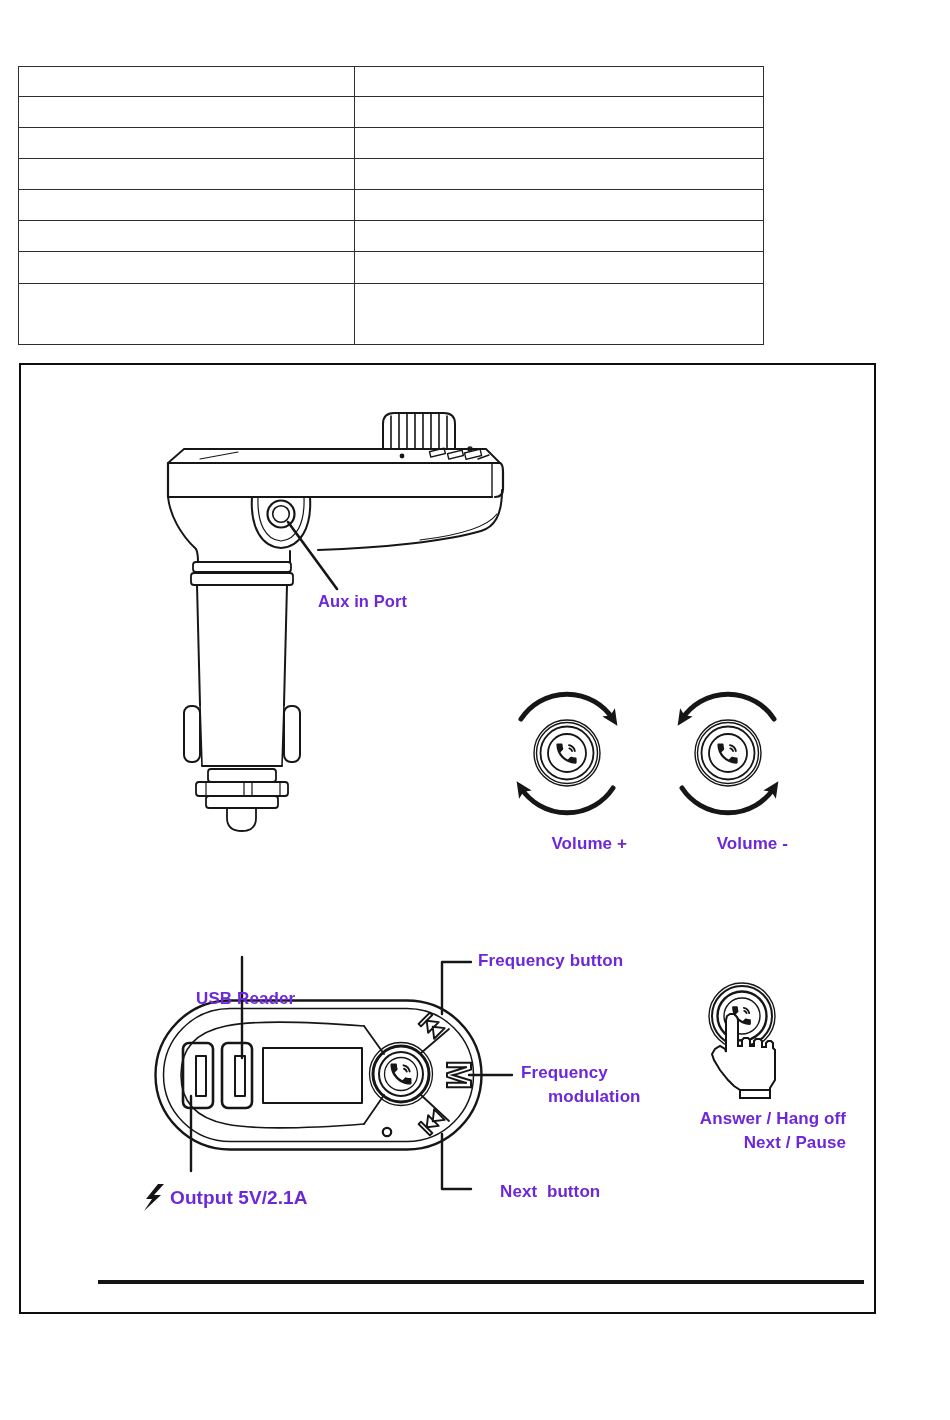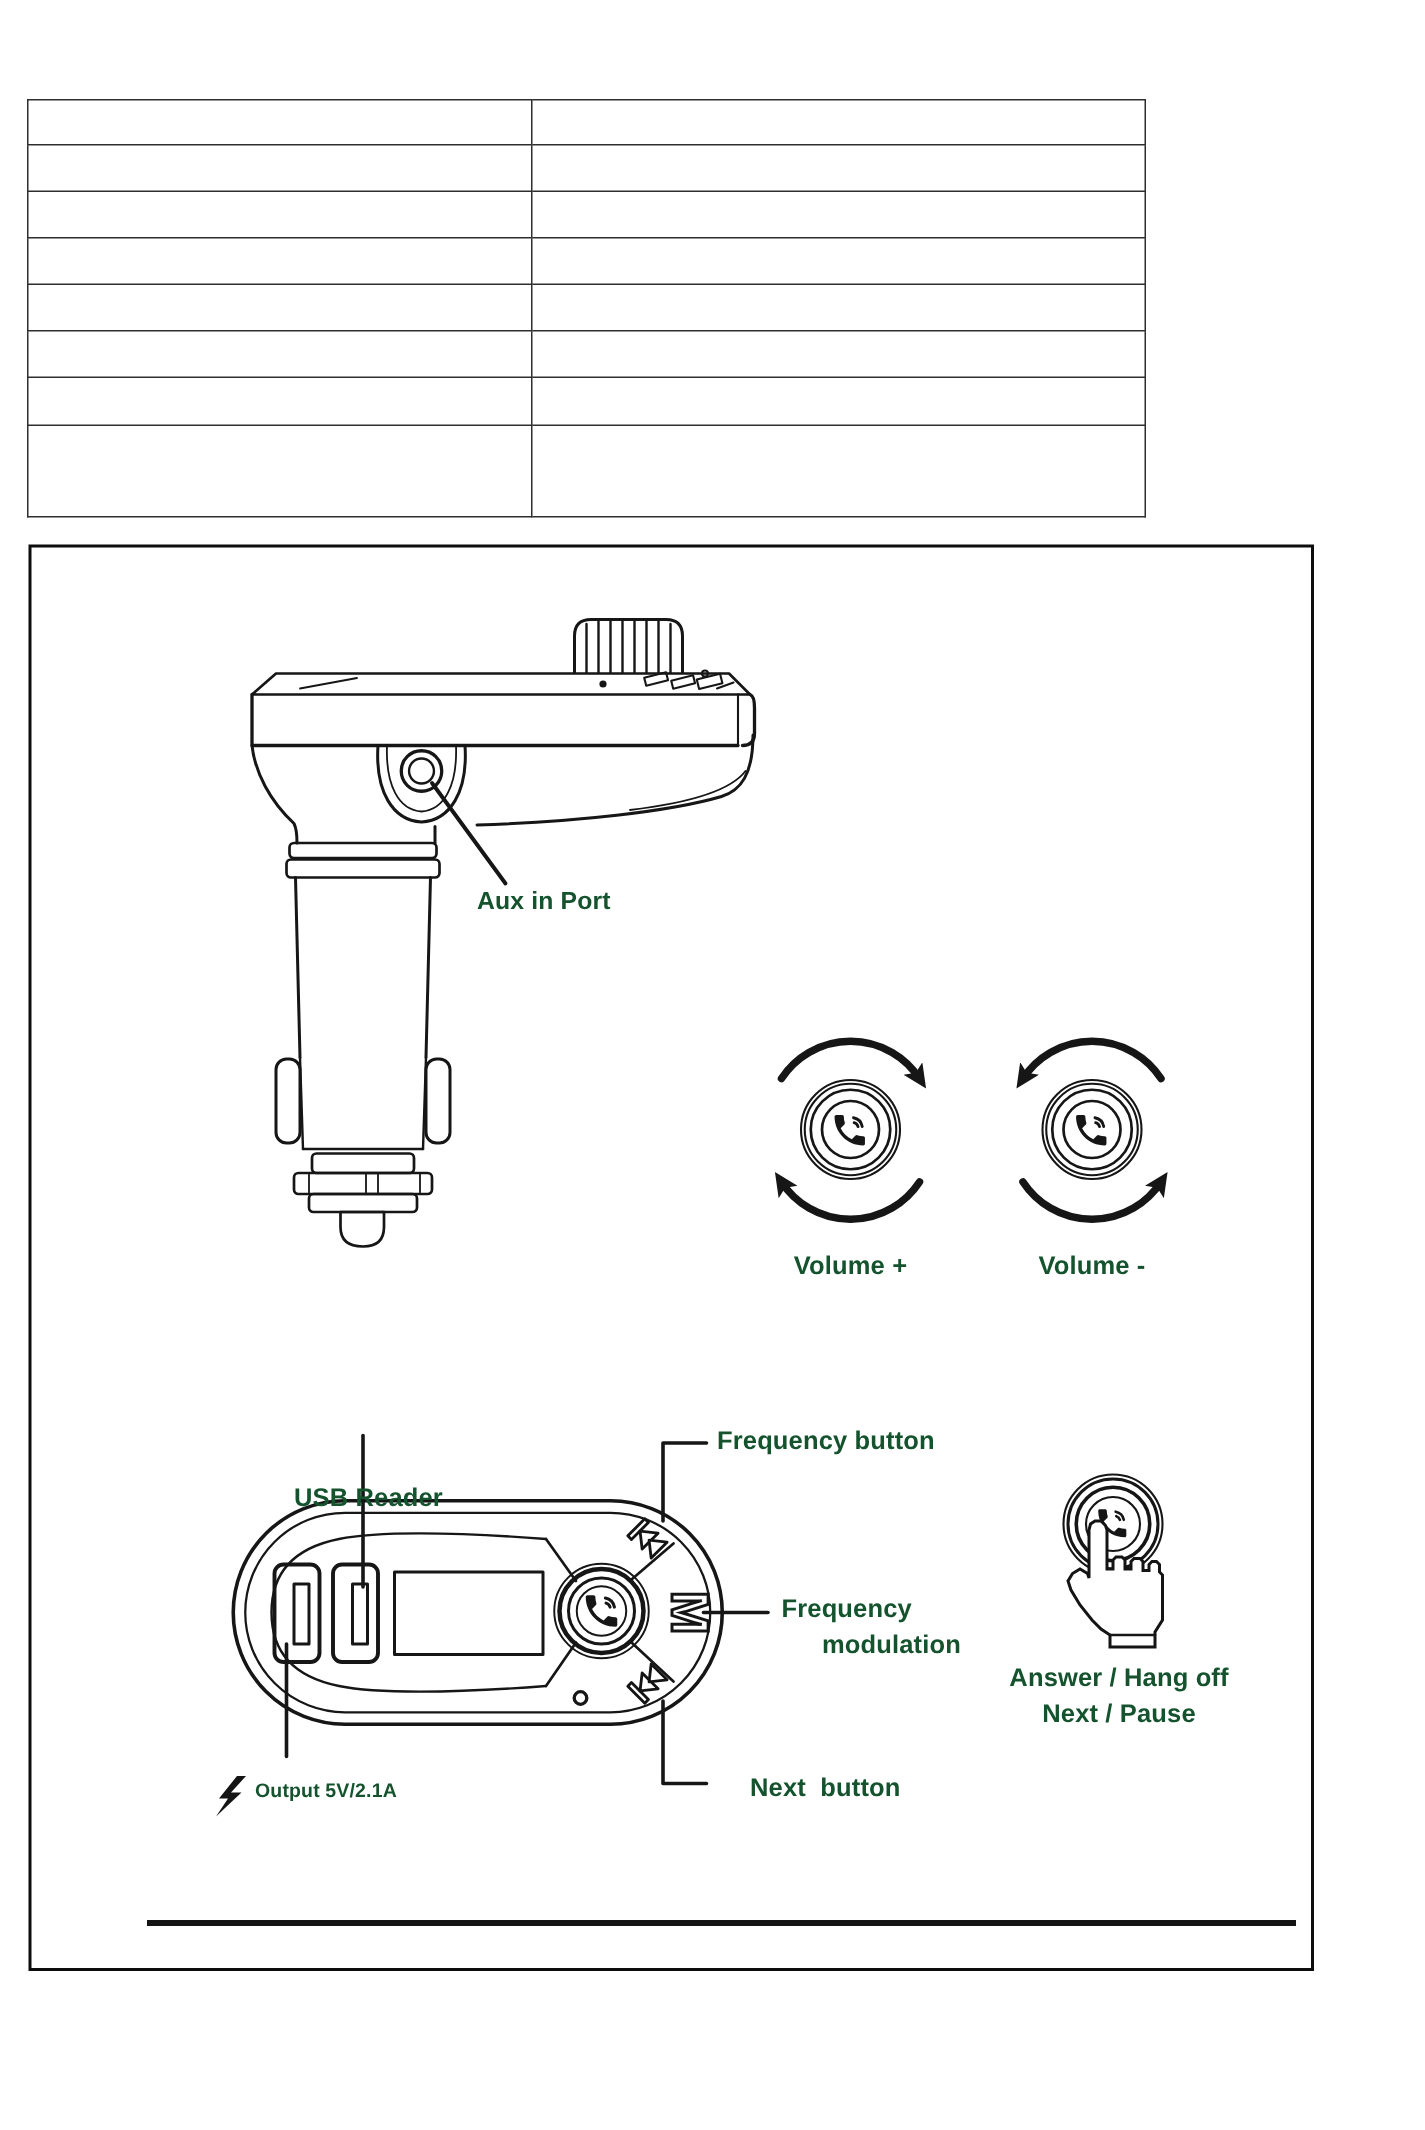--- a/index.html
+++ b/index.html
@@ -7,22 +7,22 @@
         font-family:"Liberation Sans",sans-serif;color:#161616;}
   
   #spec-table{position:absolute;left:18px;top:66px;border-collapse:collapse;table-layout:fixed;}
   #spec-table td{border:1.8px solid #2e2e2e;padding:0;}
   
   #diagram-frame{position:absolute;left:19px;top:363px;width:853px;height:947px;
                  border:2.6px solid #0d0d0d;}
   
   #art{position:absolute;left:0;top:0;width:950px;height:1420px;}
   .label{position:absolute;font-weight:700;font-size:17px;line-height:1.25;
-         color:#14532d;white-space:nowrap;letter-spacing:.1px;}
-  .label.center{text-align:center;}
+         color:#6d28d9;white-space:nowrap;letter-spacing:.1px;}
+  .label.center{text-align:right;}
   #label-m{position:absolute;left:443px;top:1055px;width:32px;height:40px;
            font-weight:700;font-size:35px;line-height:40px;text-align:center;
            color:#ffffff;-webkit-text-stroke:2px #151515;
            transform:rotate(90deg);transform-origin:50% 50%;}
   #rule-bottom{position:absolute;left:98px;top:1280px;width:766px;height:4px;background:#141414;}
 </style>
 </head>
 <body>
 
 <div id="page">
@@ -250,21 +250,21 @@
 
   <div class="label" style="left:478px;top:950px">Frequency button</div>
 
   <div>
     <div class="label" style="left:521px;top:1062px">Frequency</div>
     <div class="label" style="left:548px;top:1086px">modulation</div>
   </div>
 
   <div class="label" style="left:500px;top:1181px">Next&nbsp; button</div>
 
-  <div class="label" style="left:170px;top:1186px;font-size:13px">Output 5V/2.1A</div>
+  <div class="label" style="left:170px;top:1186px;font-size:19px">Output 5V/2.1A</div>
 
   <div>
     <div class="label center" style="left:646px;top:1108px;width:200px">Answer / Hang off</div>
     <div class="label center" style="left:646px;top:1132px;width:200px">Next / Pause</div>
   </div>
 
   <div id="label-m">M</div>
 
   <div id="rule-bottom"></div>
 </div>

